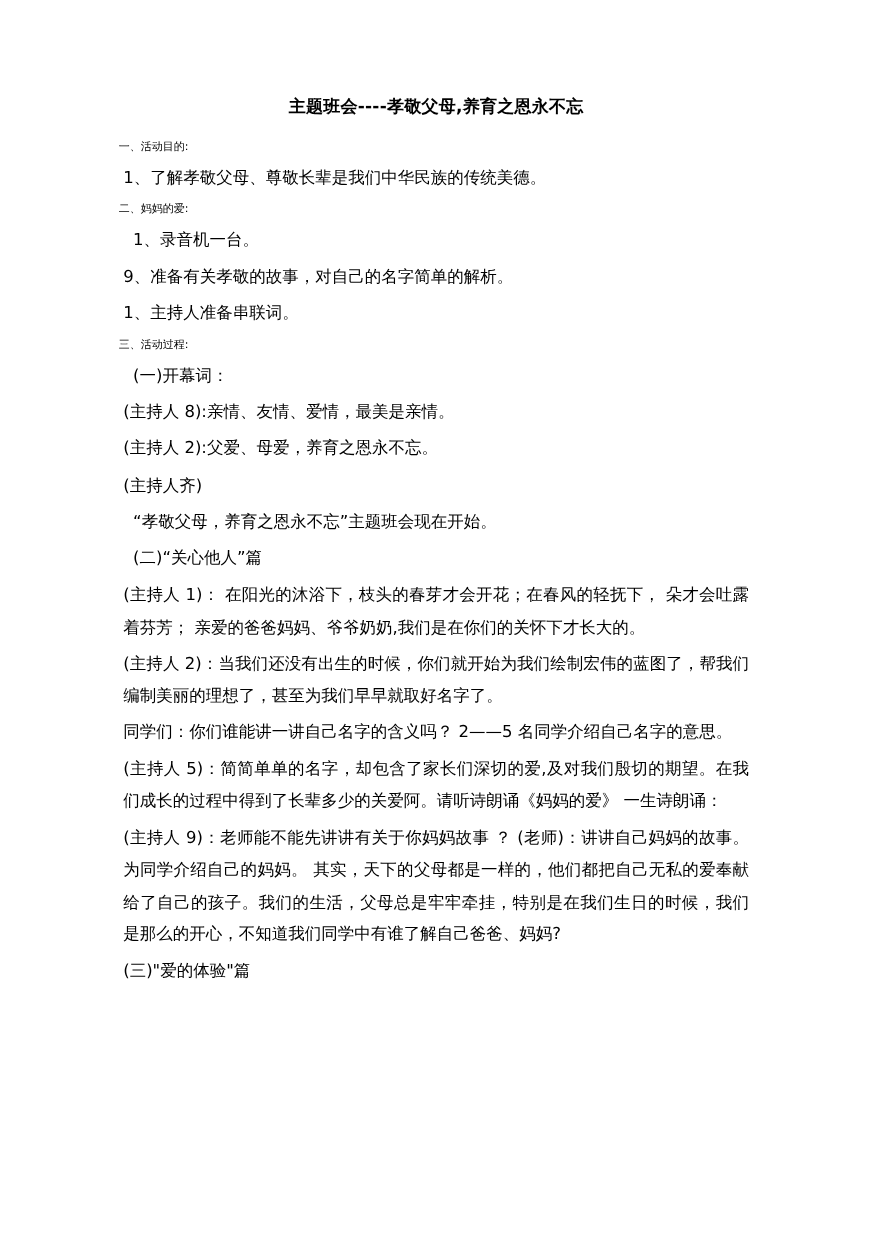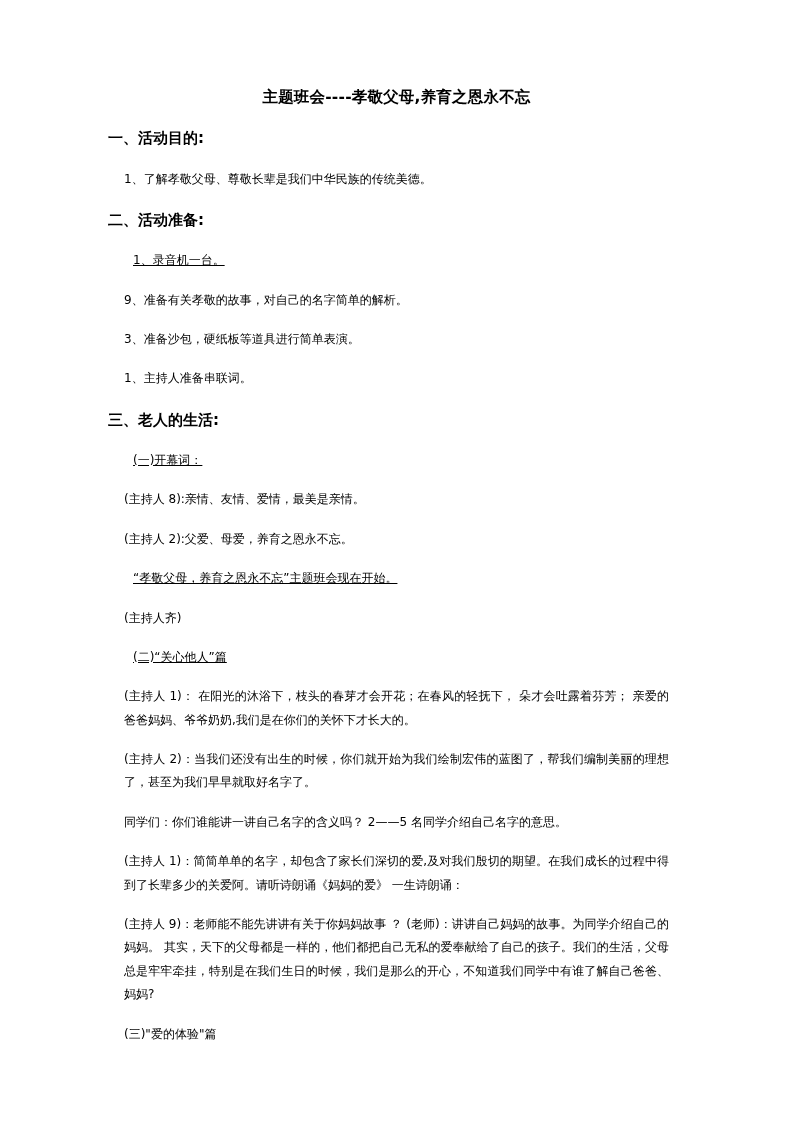--- a/index.html
+++ b/index.html
@@ -24,58 +24,56 @@
   }
   .doc-title {
     text-align: center;
     font-size: 15.5px;
     font-weight: bold;
     letter-spacing: 0.2px;
     margin: 0 0 16px 0;
     line-height: 1.5;
   }
   .heading {
-    font-size: 15px;
-    font-weight: bold;
+    font-size: 10px;
+    font-weight: normal;
     line-height: 1.75;
     margin: 6px 0 2px 0;
   }
   .para {
-    font-size: 12px;
+    font-size: 15px;
     line-height: 1.95;
-    margin: 16px;
+    margin: 4px;
     text-align: justify;
     text-justify: inter-ideograph;
   }
   .indent1 {
     text-indent: 0;
     padding-left: 9px;
-    text-decoration: underline;
   }
 </style>
 </head>
 <body>
 
 <div class="page">
   <div class="doc-title">主题班会----孝敬父母,养育之恩永不忘</div>
   <div class="body-content">
     <div class="heading">一、活动目的:</div>
     <p class="para">1、了解孝敬父母、尊敬长辈是我们中华民族的传统美德。</p>
-    <div class="heading">二、活动准备:</div>
+    <div class="heading">二、妈妈的爱:</div>
     <p class="para indent1">1、录音机一台。</p>
     <p class="para">9、准备有关孝敬的故事，对自己的名字简单的解析。</p>
-    <p class="para">3、准备沙包，硬纸板等道具进行简单表演。</p>
     <p class="para">1、主持人准备串联词。</p>
-    <div class="heading">三、老人的生活:</div>
+    <div class="heading">三、活动过程:</div>
     <p class="para indent1">(一)开幕词：</p>
     <p class="para">(主持人 8):亲情、友情、爱情，最美是亲情。</p>
     <p class="para">(主持人 2):父爱、母爱，养育之恩永不忘。</p>
+    <p class="para">(主持人齐)</p>
     <p class="para indent1">“孝敬父母，养育之恩永不忘”主题班会现在开始。</p>
-    <p class="para">(主持人齐)</p>
     <p class="para indent1">(二)“关心他人”篇</p>
     <p class="para">(主持人 1)：    在阳光的沐浴下，枝头的春芽才会开花；在春风的轻抚下，  朵才会吐露着芬芳；  亲爱的爸爸妈妈、爷爷奶奶,我们是在你们的关怀下才长大的。</p>
     <p class="para">(主持人 2)：当我们还没有出生的时候，你们就开始为我们绘制宏伟的蓝图了，帮我们编制美丽的理想了，甚至为我们早早就取好名字了。</p>
     <p class="para">同学们：你们谁能讲一讲自己名字的含义吗？  2——5 名同学介绍自己名字的意思。</p>
-    <p class="para">(主持人 1)：简简单单的名字，却包含了家长们深切的爱,及对我们殷切的期望。在我们成长的过程中得到了长辈多少的关爱阿。请听诗朗诵《妈妈的爱》  一生诗朗诵：</p>
+    <p class="para">(主持人 5)：简简单单的名字，却包含了家长们深切的爱,及对我们殷切的期望。在我们成长的过程中得到了长辈多少的关爱阿。请听诗朗诵《妈妈的爱》  一生诗朗诵：</p>
     <p class="para">(主持人 9)：老师能不能先讲讲有关于你妈妈故事 ？  (老师)：讲讲自己妈妈的故事。为同学介绍自己的妈妈。  其实，天下的父母都是一样的，他们都把自己无私的爱奉献给了自己的孩子。我们的生活，父母总是牢牢牵挂，特别是在我们生日的时候，我们是那么的开心，不知道我们同学中有谁了解自己爸爸、妈妈?</p>
     <p class="para">(三)"爱的体验"篇</p>
   </div>
 </div>
 
 </body></html>

